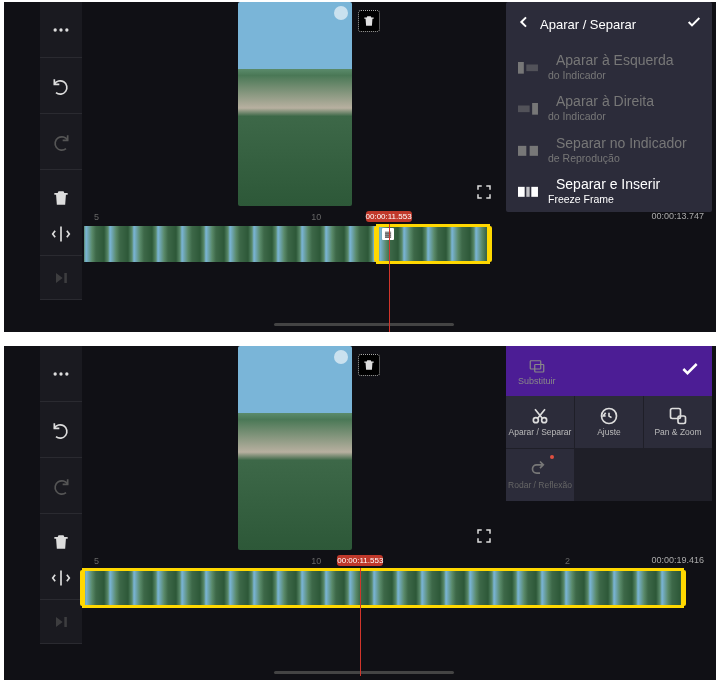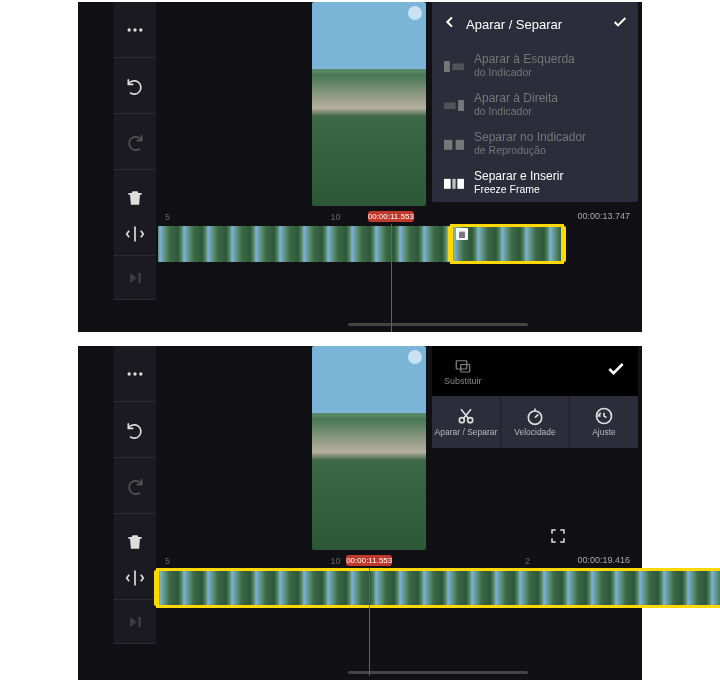--- a/index.html
+++ b/index.html
@@ -3,21 +3,21 @@
 <meta charset="utf-8">
 <style>
   * { box-sizing: border-box; margin: 0; padding: 0; }
   body {
     background: #fff;
     font-family: -apple-system, Helvetica, Arial, sans-serif;
     width: 720px;
   }
   .editor {
     background: #101015;
-    width: 564px;
+    width: 712px;
     height: 330px;
     position: relative;
     margin: 0 auto;
   }
   .editor.top { height: 330px; margin-bottom: 14px; margin-top: 2px; }
   .editor.bottom { height: 334px; }
   .left-toolbar {
     position: absolute;
     left: 36px; top: 0;
     width: 42px;
@@ -91,21 +91,21 @@
     padding: 6px 12px;
     min-height: 36px;
   }
   .menu-item .micon {
     width: 20px; height: 14px;
     color: #777;
     flex-shrink: 0;
   }
   .menu-item.active .micon { color: #fff; }
   .menu-item .mtext { display: flex; flex-direction: column; }
-  .menu-item .line1 { font-size: 12px; color: #777; line-height: 1.2; }
+  .menu-item .line1 { font-size: 14px; color: #777; line-height: 1.2; margin-left: 8px; }
   .menu-item .line2 { font-size: 10.5px; color: #777; line-height: 1.2; }
   .menu-item.active .line1, .menu-item.active .line2 { color: #fff; }
   .timeline-area {
     position: absolute;
     left: 80px; right: 4px; top: 210px;
     height: 60px;
   }
   .ruler {
     height: 12px;
     position: relative;
@@ -188,21 +188,21 @@
     width: 180px;
     height: 3px;
     background: #444;
     border-radius: 2px;
   }
   
   .tool-grid {
     position: absolute;
     right: 4px; top: 0;
     width: 206px;
-    background: #000000;
+    background: #4c1d95;
   }
   .grid-header {
     height: 50px;
     display: flex;
     align-items: center;
     justify-content: space-between;
     padding: 0 12px;
   }
   .grid-header .gh-left {
     display: flex; flex-direction: column; align-items: center;
@@ -451,31 +451,39 @@
         <svg viewBox="0 0 24 24" fill="none" stroke="currentColor" stroke-width="2">
             <circle cx="7" cy="17" r="3"></circle>
             <circle cx="17" cy="17" r="3"></circle>
             <path d="M9 15L18 4M15 15L6 4"></path>
           </svg>
         <span class="glabel">Aparar /
 Separar</span>
       </div>
       <div class="gcell">
         <svg viewBox="0 0 24 24" fill="none" stroke="currentColor" stroke-width="2">
-            <circle cx="12" cy="14" r="8"></circle>
-            <path d="M12 14l4-4M12 3v3"></path>
-          </svg>
-        <span class="glabel">Velocidade</span>
+            <circle cx="12" cy="12" r="9"></circle>
+            <path d="M8 8l-3 4h3M12 8v4l3 2"></path>
+          </svg>
+        <span class="glabel">Ajuste</span>
       </div>
       <div class="gcell">
         <svg viewBox="0 0 24 24" fill="none" stroke="currentColor" stroke-width="2">
-            <circle cx="12" cy="12" r="9"></circle>
-            <path d="M8 8l-3 4h3M12 8v4l3 2"></path>
-          </svg>
-        <span class="glabel">Ajuste</span>
+            <rect x="3" y="3" width="12" height="12" rx="2"></rect>
+            <rect x="12" y="12" width="9" height="9" rx="2"></rect>
+          </svg>
+        <span class="glabel">Pan &amp; Zoom</span>
+      </div>
+      <div class="gcell dim">
+        <span class="dot"></span>
+        <svg viewBox="0 0 24 24" fill="none" stroke="currentColor" stroke-width="2">
+            <path d="M12 3l4 4-4 4M16 7H8a5 5 0 0 0 0 10h4"></path>
+          </svg>
+        <span class="glabel">Rodar /
+Reflexão</span>
       </div>
     </div>
   </div>
 
   <div class="left-toolbar lower">
     <div class="tbtn">
       <svg viewBox="0 0 24 24" fill="none" stroke="currentColor" stroke-width="2">
           <path d="M12 3v18M5 8l-3 4 3 4M19 8l3 4-3 4"></path>
         </svg>
     </div>

